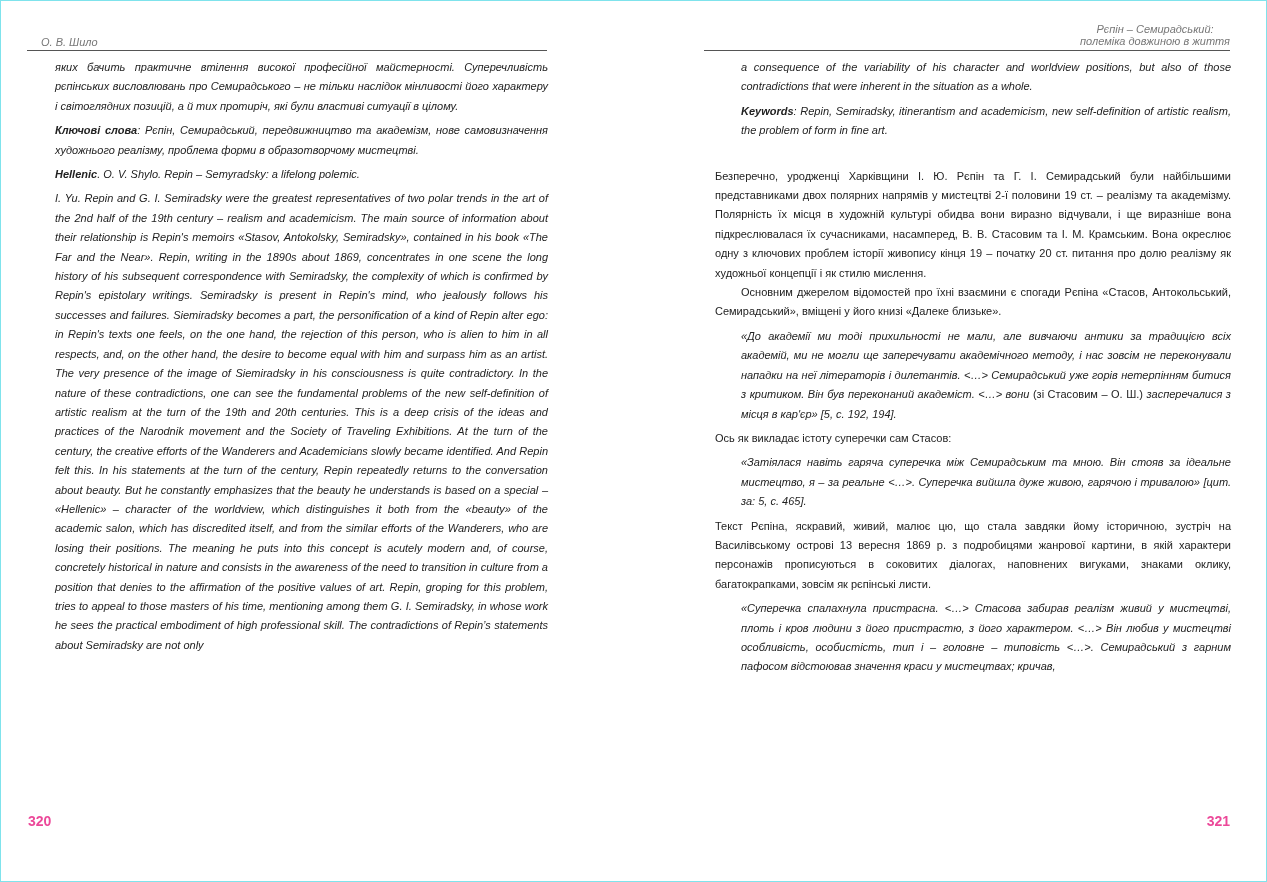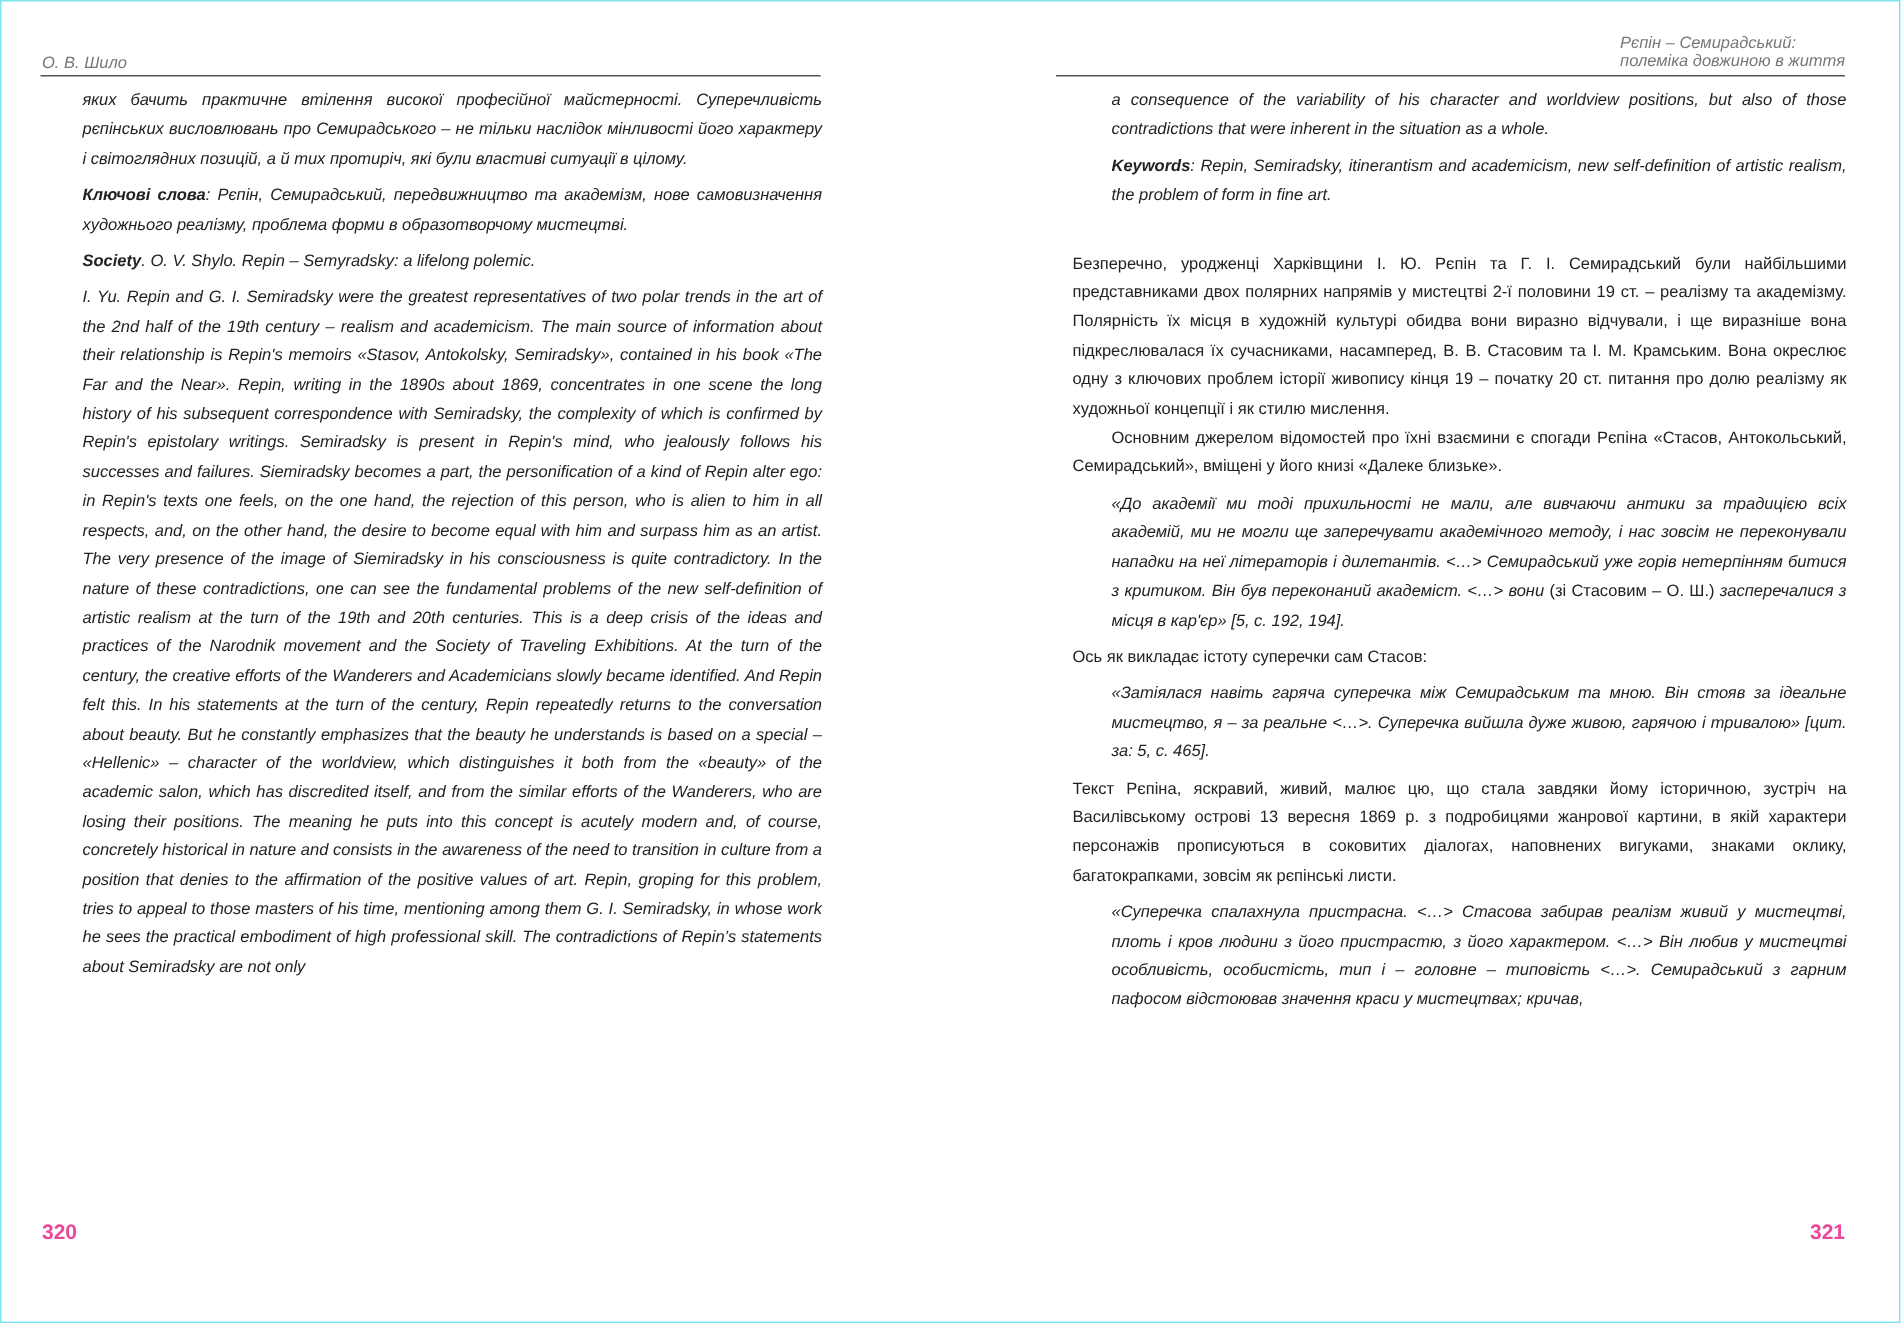--- a/index.html
+++ b/index.html
@@ -19,22 +19,22 @@
   .page-left  { left: 0;   width: 633px; }
   .page-right { left: 634px; width: 631px; }
 
   .running-head {
     position: absolute;
     font-style: italic;
     font-size: 11px;
     color: #777;
     line-height: 12px;
   }
-  .page-left .running-head { left: 27px; top: 35px; }
-  .page-right .running-head { right: 36px; top: 22px; text-align: left; }
+  .page-left .running-head { left: 40px; top: 35px; }
+  .page-right .running-head { right: 36px; top: 22px; text-align: center; }
 
   .head-rule {
     position: absolute; height: 1px; background: #555;
   }
   .page-left .head-rule  { left: 26px; width: 520px; top: 49px; }
   .page-right .head-rule { left: 69px; width: 526px; top: 49px; }
 
   .body {
     position: absolute;
     font-size: 11px;
@@ -65,21 +65,21 @@
 
 <div class="spread">
 
   <div class="page page-left">
     <div class="running-head">О. В. Шило</div>
     <div class="head-rule"></div>
 
     <div class="body">
       <p class="it">яких бачить практичне втілення високої професійної майстерності. Суперечливість рєпінських висловлювань про Семирадського – не тільки наслідок мінливості його характеру і світоглядних позицій, а й тих протиріч, які були властиві ситуації в цілому.</p>
       <p class="it gap"><b>Ключові слова</b><span>: Рєпін, Семирадський, передвижництво та академізм, нове самовизначення художнього реалізму, проблема форми в образотворчому мистецтві.</span></p>
-      <p class="it gap"><b>Society</b><span>. O. V. Shylo. Repin – Semyradsky: a lifelong polemic.</span></p>
+      <p class="it gap"><b>Hellenic</b><span>. O. V. Shylo. Repin – Semyradsky: a lifelong polemic.</span></p>
       <p class="it gap">I. Yu. Repin and G. I. Semiradsky were the greatest representatives of two polar trends in the art of the 2nd half of the 19th century – realism and academicism. The main source of information about their relationship is Repin's memoirs «Stasov, Antokolsky, Semiradsky», contained in his book «The Far and the Near». Repin, writing in the 1890s about 1869, concentrates in one scene the long history of his subsequent correspondence with Semiradsky, the complexity of which is confirmed by Repin's epistolary writings. Semiradsky is present in Repin's mind, who jealously follows his successes and failures. Siemiradsky becomes a part, the personification of a kind of Repin alter ego: in Repin's texts one feels, on the one hand, the rejection of this person, who is alien to him in all respects, and, on the other hand, the desire to become equal with him and surpass him as an artist. The very presence of the image of Siemiradsky in his consciousness is quite contradictory. In the nature of these contradictions, one can see the fundamental problems of the new self-definition of artistic realism at the turn of the 19th and 20th centuries. This is a deep crisis of the ideas and practices of the Narodnik movement and the Society of Traveling Exhibitions. At the turn of the century, the creative efforts of the Wanderers and Academicians slowly became identified. And Repin felt this. In his statements at the turn of the century, Repin repeatedly returns to the conversation about beauty. But he constantly emphasizes that the beauty he understands is based on a special – «Hellenic» – character of the worldview, which distinguishes it both from the «beauty» of the academic salon, which has discredited itself, and from the similar efforts of the Wanderers, who are losing their positions. The meaning he puts into this concept is acutely modern and, of course, concretely historical in nature and consists in the awareness of the need to transition in culture from a position that denies to the affirmation of the positive values of art. Repin, groping for this problem, tries to appeal to those masters of his time, mentioning among them G. I. Semiradsky, in whose work he sees the practical embodiment of high professional skill. The contradictions of Repin’s statements about Semiradsky are not only</p>
     </div>
 
     <div class="folio">320</div>
   </div>
 
   <div class="page page-right">
     <div class="running-head">
       <div>Рєпін – Семирадський:</div>
       <div>полеміка довжиною в життя</div>

